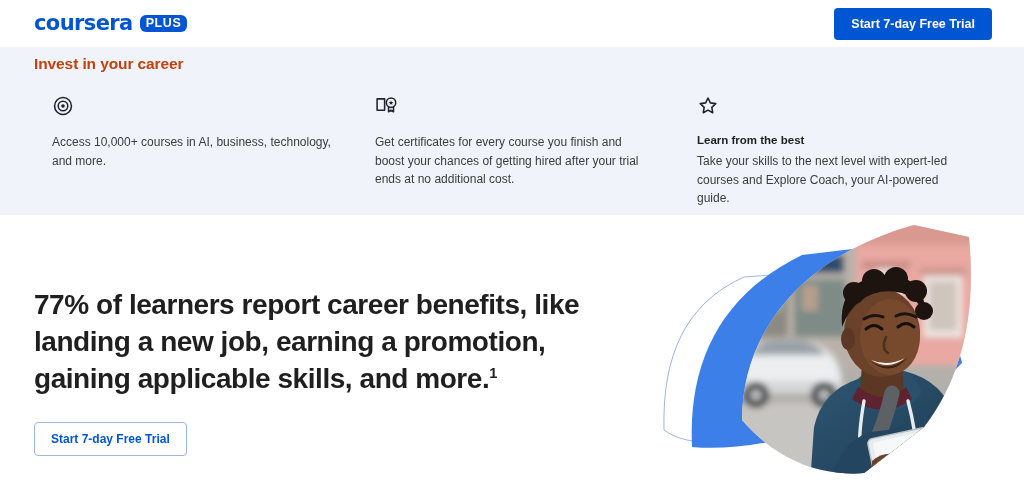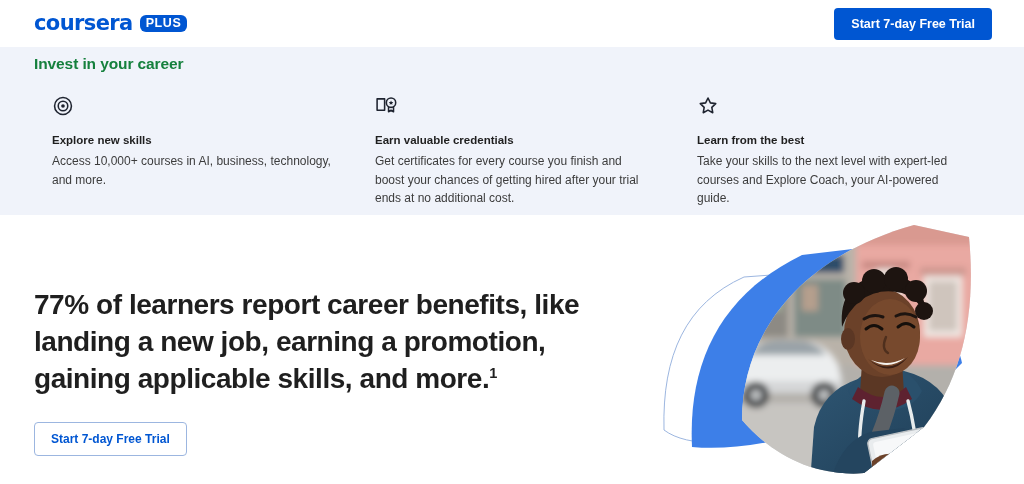--- a/index.html
+++ b/index.html
@@ -84,21 +84,21 @@
     height: 168px;
     background: #f0f3fa;
   }
 
   .benefits-title {
     position: absolute;
     left: 34px;
     top: 8px;
     font-size: 15.5px;
     font-weight: 700;
-    color: #15803d;
+    color: #c2410c;
     letter-spacing: -0.1px;
   }
 
   .benefit-col {
     position: absolute;
     top: 48px;
   }
   .benefit-col.c1 { left: 52px;  width: 300px; }
   .benefit-col.c2 { left: 375px; width: 275px; }
   .benefit-col.c3 { left: 697px; width: 275px; }
@@ -200,34 +200,32 @@
     <div class="benefits-title">Invest in your career</div>
 
     <div class="benefit-col c1">
       <span class="benefit-icon">
         <svg width="22" height="22" viewBox="0 0 24 24" fill="none" stroke="#1f2430" stroke-width="1.7">
           <circle cx="12" cy="12" r="9.2"></circle>
           <circle cx="12" cy="12" r="5.2"></circle>
           <circle cx="12" cy="12" r="2" fill="#1f2430" stroke="none"></circle>
         </svg>
       </span>
-      <div class="benefit-heading">Explore new skills</div>
       <div class="benefit-body">Access 10,000+ courses in AI, business, technology, and more.</div>
     </div>
 
     <div class="benefit-col c2">
       <span class="benefit-icon">
         <svg width="24" height="22" viewBox="0 0 26 24" fill="none" stroke="#1f2430" stroke-width="1.7" stroke-linecap="round" stroke-linejoin="round">
           <path d="M2.2 4.2 h8.2 v12.4 h-8.2 z"></path>
           <circle cx="17.4" cy="8.4" r="5.1"></circle>
           <path d="M17.4 5.9 l0.75 1.6 1.75 0.25 -1.27 1.23 0.3 1.73 -1.53 -0.82 -1.53 0.82 0.3 -1.73 -1.27 -1.23 1.75 -0.25 z" fill="#1f2430" stroke="none"></path>
           <path d="M14.7 12.7 v5.6 l2.7 -1.7 2.7 1.7 v-5.6"></path>
         </svg>
       </span>
-      <div class="benefit-heading">Earn valuable credentials</div>
       <div class="benefit-body">Get certificates for every course you finish and boost your chances of getting hired after your trial ends at no additional cost.</div>
     </div>
 
     <div class="benefit-col c3">
       <span class="benefit-icon">
         <svg width="22" height="21" viewBox="0 0 24 24" fill="none" stroke="#1f2430" stroke-width="1.8" stroke-linejoin="round">
           <path d="M12 3.4 l2.72 5.6 6.1 0.85 -4.45 4.3 1.06 6.08 -5.43 -2.9 -5.43 2.9 1.06 -6.08 -4.45 -4.3 6.1 -0.85 z"></path>
         </svg>
       </span>
       <div class="benefit-heading">Learn from the best</div>

